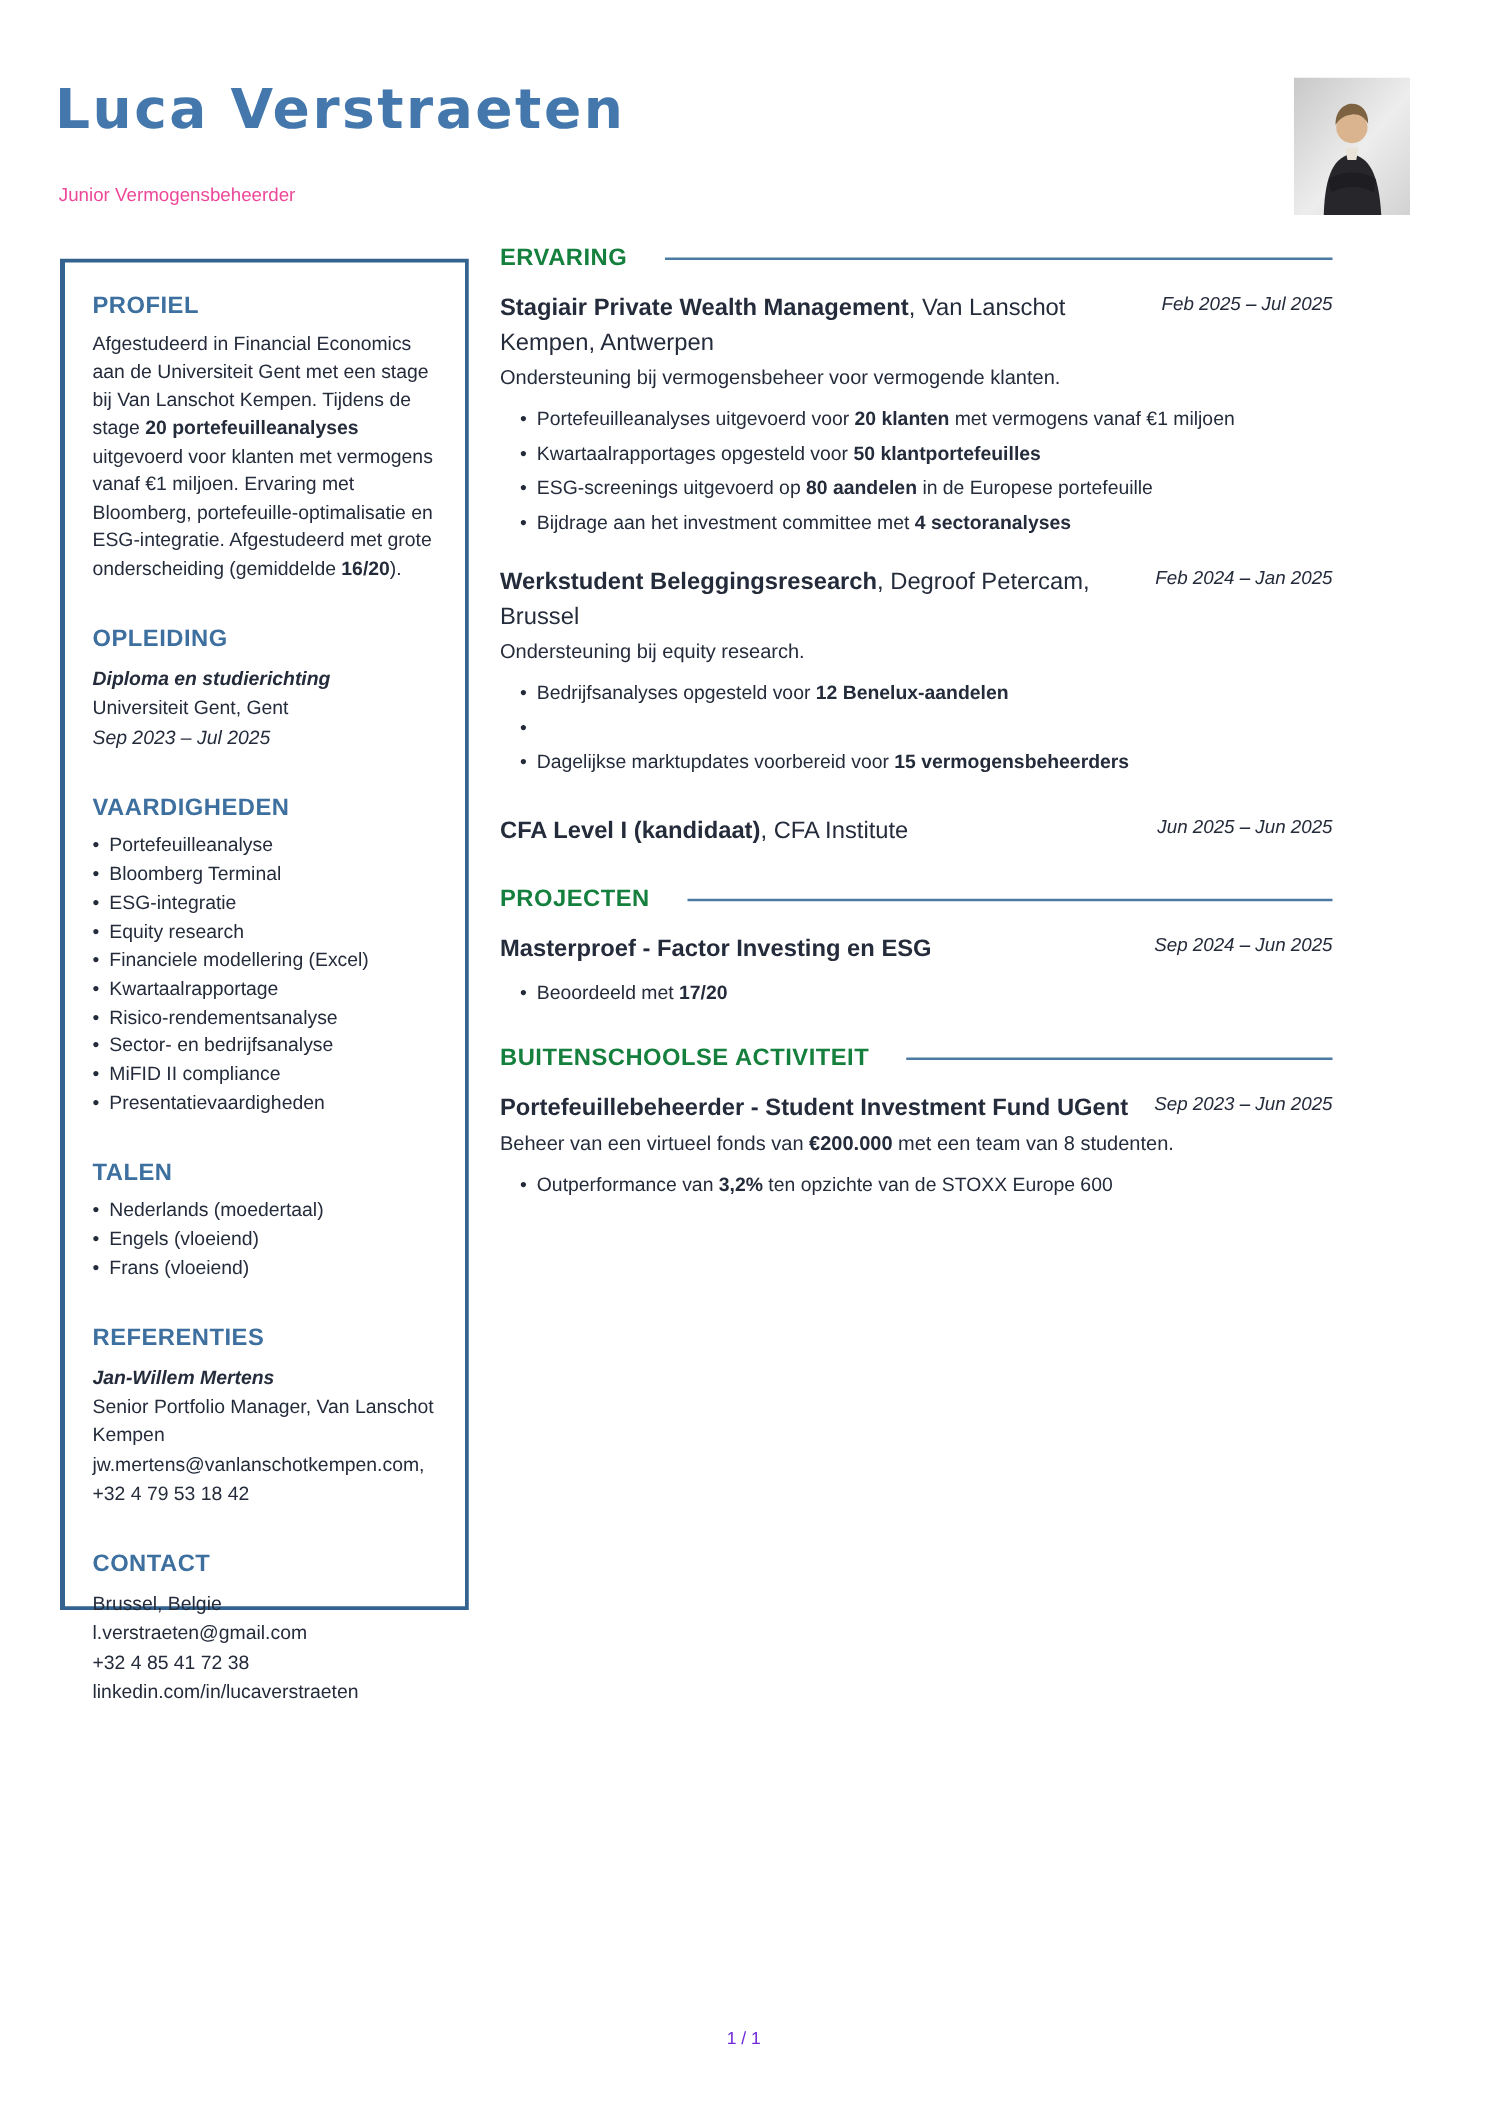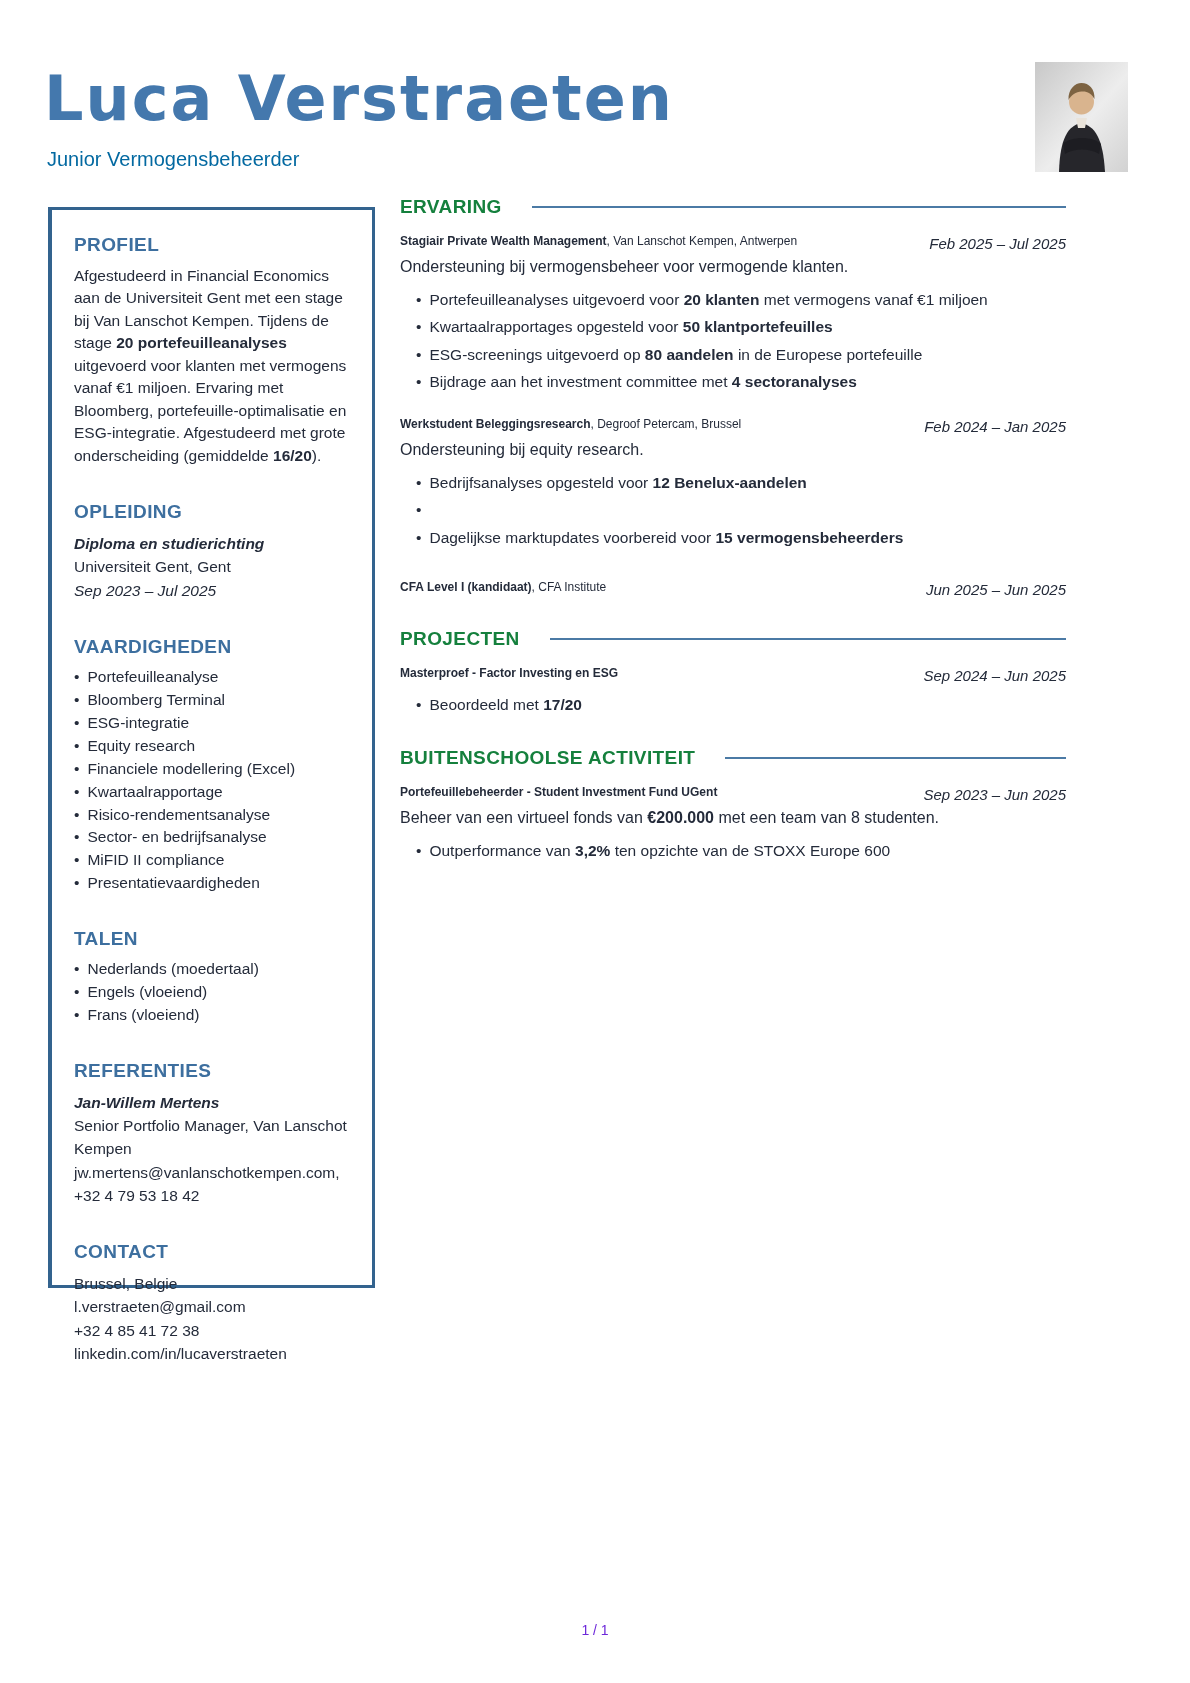--- a/index.html
+++ b/index.html
@@ -1,22 +1,22 @@
 <!DOCTYPE html>
 <html><head>
 <meta charset="utf-8">
 <style>
   html,body{margin:0;padding:0;background:#ffffff;}
   .page{position:relative;width:1190px;height:1683px;background:#ffffff;
         font-family:"Liberation Sans",sans-serif;color:#242b3a;overflow:hidden;}
 
   
   .name{position:absolute;left:44px;top:62px;font-family:"DejaVu Sans",sans-serif;
-        font-weight:bold;font-size:62px;letter-spacing:2px;color:#4478ad;white-space:nowrap;}
-  .subtitle{position:absolute;left:47px;top:148px;font-size:20px;color:#0369a1;}
+        font-weight:bold;font-size:44px;letter-spacing:2px;color:#4478ad;white-space:nowrap;}
+  .subtitle{position:absolute;left:47px;top:148px;font-size:15px;color:#ec4899;}
   .photo{position:absolute;left:1035px;top:62px;width:93px;height:110px;display:block;}
 
   
   .sidebar{position:absolute;left:48px;top:207px;width:327px;height:1081px;
            box-sizing:border-box;border:3px solid #33638e;border-left-width:4px;
            padding:24px 22px 0 22px;}
   .s-sec{margin-bottom:34px;}
   .s-head{color:#3d6f9f;font-weight:bold;font-size:19px;letter-spacing:.4px;margin-bottom:9px;}
   .s-body{font-size:15.5px;line-height:1.45;}
   .s-line{font-size:15.5px;line-height:1.5;}
@@ -30,21 +30,21 @@
 
   
   .main{position:absolute;left:400px;top:196px;width:666px;}
   .msec{margin-bottom:30px;}
   .sec-headrow{display:flex;align-items:center;margin-bottom:15px;}
   .sec-title{color:#15803d;font-weight:bold;font-size:19px;letter-spacing:.4px;white-space:nowrap;}
   .sec-rule{flex:1;height:2px;background:#4b7aa5;margin-left:30px;}
   .entry{margin-bottom:22px;}
   .entry:last-child{margin-bottom:0;}
   .entry-head{display:flex;justify-content:space-between;gap:18px;}
-  .entry-title{font-size:12px;line-height:1.45;}
+  .entry-title{font-size:19px;line-height:1.45;}
   .entry-date{flex:none;font-size:15px;font-style:italic;padding-top:2px;white-space:nowrap;}
   .entry-summary{font-size:16px;line-height:1.5;margin-top:3px;}
 
   
   .footer{position:absolute;left:0;top:1622px;width:100%;text-align:center;
           font-size:14px;color:#6d28d9;}
 </style>
 </head>
 <body>
 

